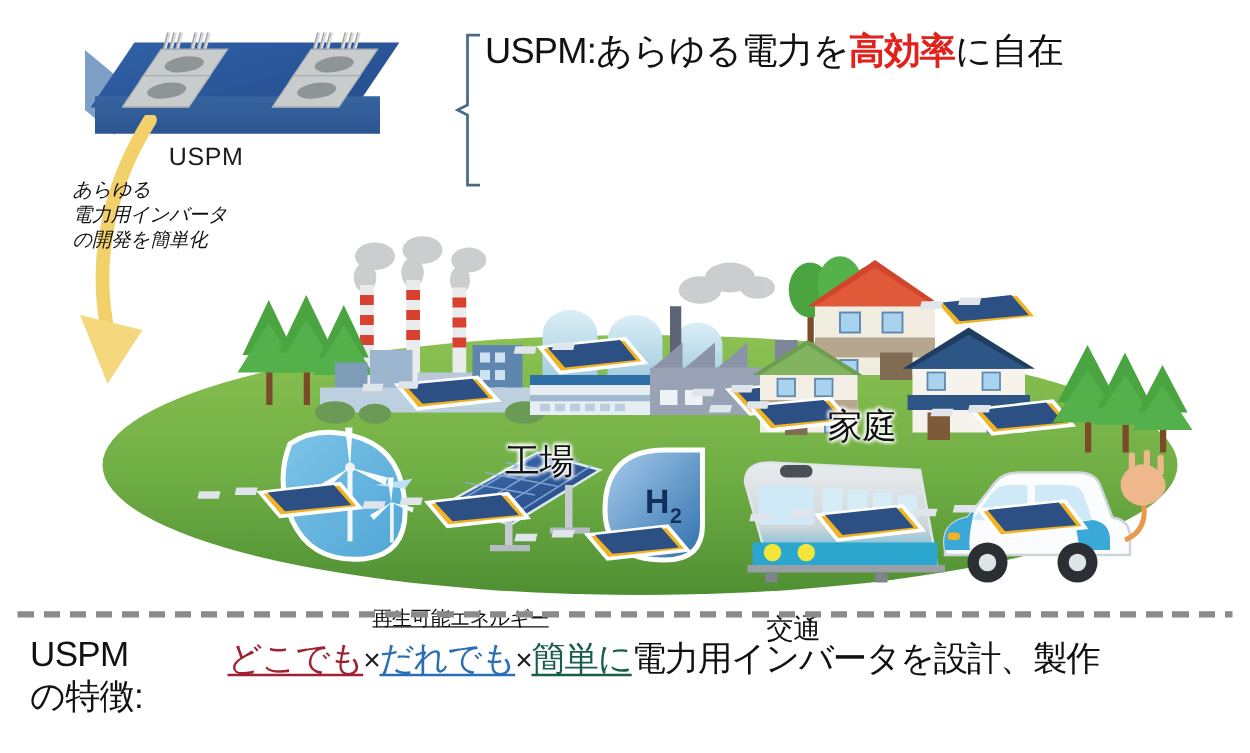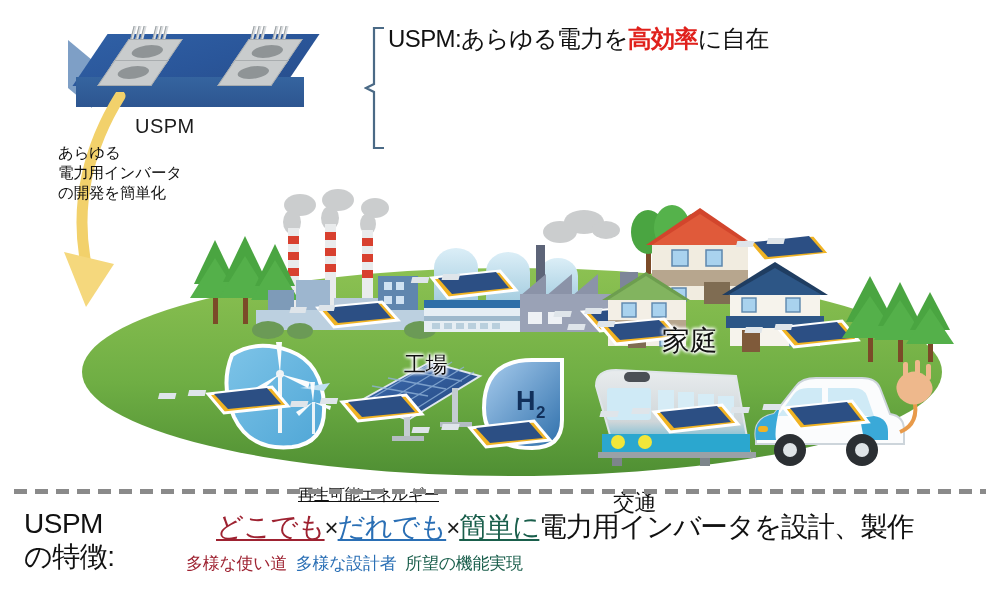--- a/index.html
+++ b/index.html
@@ -42,59 +42,60 @@
   }
 
   
   .arrow-wrap{position:absolute;left:52px;top:92px;width:150px;height:255px;}
 
   
   .left-caption{
     position:absolute;left:58px;top:143px;width:200px;
     font-size:15.5px;line-height:1.28;color:#111;white-space:pre-line;
     letter-spacing:-0.2px;
+    font-style:italic;
   }
 
   
   .headline{
     position:absolute;left:388px;top:24px;width:600px;
-    font-size:24px;line-height:1.22;color:#111;letter-spacing:-.6px;
+    font-size:29px;line-height:1.22;color:#111;letter-spacing:-.6px;
   }
   .headline .l{display:block;white-space:pre;}
   .hl-red{color:#e0211c;font-weight:700;}
   .brace{position:absolute;left:364px;top:26px;width:22px;height:124px;}
 
   
   .scene{position:absolute;left:0;top:150px;width:1000px;height:330px;}
 
   .scene-label{
     position:absolute;color:#111;font-weight:400;
     text-shadow:0 0 4px #fff,0 0 4px #fff,0 0 3px #fff,1px 1px 3px #fff,-1px -1px 3px #fff;
     white-space:nowrap;letter-spacing:-.5px;
   }
-  .lbl-kojo{left:404px;top:200px;font-size:22px;}
+  .lbl-kojo{left:404px;top:200px;font-size:28px;}
   .lbl-katei{left:662px;top:172px;font-size:28px;}
   .lbl-saisei{left:298px;top:335px;font-size:16px;text-decoration:underline;}
   .lbl-kotsu{left:613px;top:338px;font-size:22px;}
 
   
   .divider{
     position:absolute;left:14px;top:489px;width:972px;height:5px;
     background:repeating-linear-gradient(to right,#8a8a8a 0 13px,transparent 13px 21px);
   }
 
   
   .bottom{position:absolute;left:14px;top:503px;width:975px;height:90px;}
   .b-left{
     position:absolute;left:10px;top:4px;font-size:28px;line-height:1.18;
     color:#111;white-space:pre-line;letter-spacing:-.5px;
   }
   .b-main{
     position:absolute;left:168px;top:6px;font-size:27.5px;color:#111;
-    white-space:nowrap;letter-spacing:-1px;margin-left:34px;
+    white-space:nowrap;letter-spacing:-1px;
   }
   .b-sub{
     position:absolute;left:172px;top:49px;font-size:17px;color:#111;
     white-space:nowrap;letter-spacing:-.3px;
   }
   .u-red{color:#9e2231;text-decoration:underline;text-underline-offset:3px;}
   .u-blue{color:#2a6fb5;text-decoration:underline;text-underline-offset:3px;}
   .u-green{color:#195e4b;text-decoration:underline;text-underline-offset:3px;}
   .t-red{color:#9e2231;}
   .t-blue{color:#2a6fb5;}
@@ -524,18 +525,15 @@
   <div class="divider"></div>
 
   <div class="bottom">
     <div class="b-left">USPM
 の特徴:</div>
 
     <div class="b-main">
       <span class="u-red">どこでも</span><span class="x-mark">×</span><span class="u-blue">だれでも</span><span class="x-mark">×</span><span class="u-green">簡単に</span><span>電力用インバータを設計、製作</span>
     </div>
 
-    <div class="b-sub">
-      <span class="t-red">多様な使い道</span><span>&nbsp;&nbsp;</span><span class="t-blue">多様な設計者</span><span>&nbsp;&nbsp;</span><span class="t-green">所望の機能実現</span>
-    </div>
   </div>
 
 </div>
 
 </body></html>

